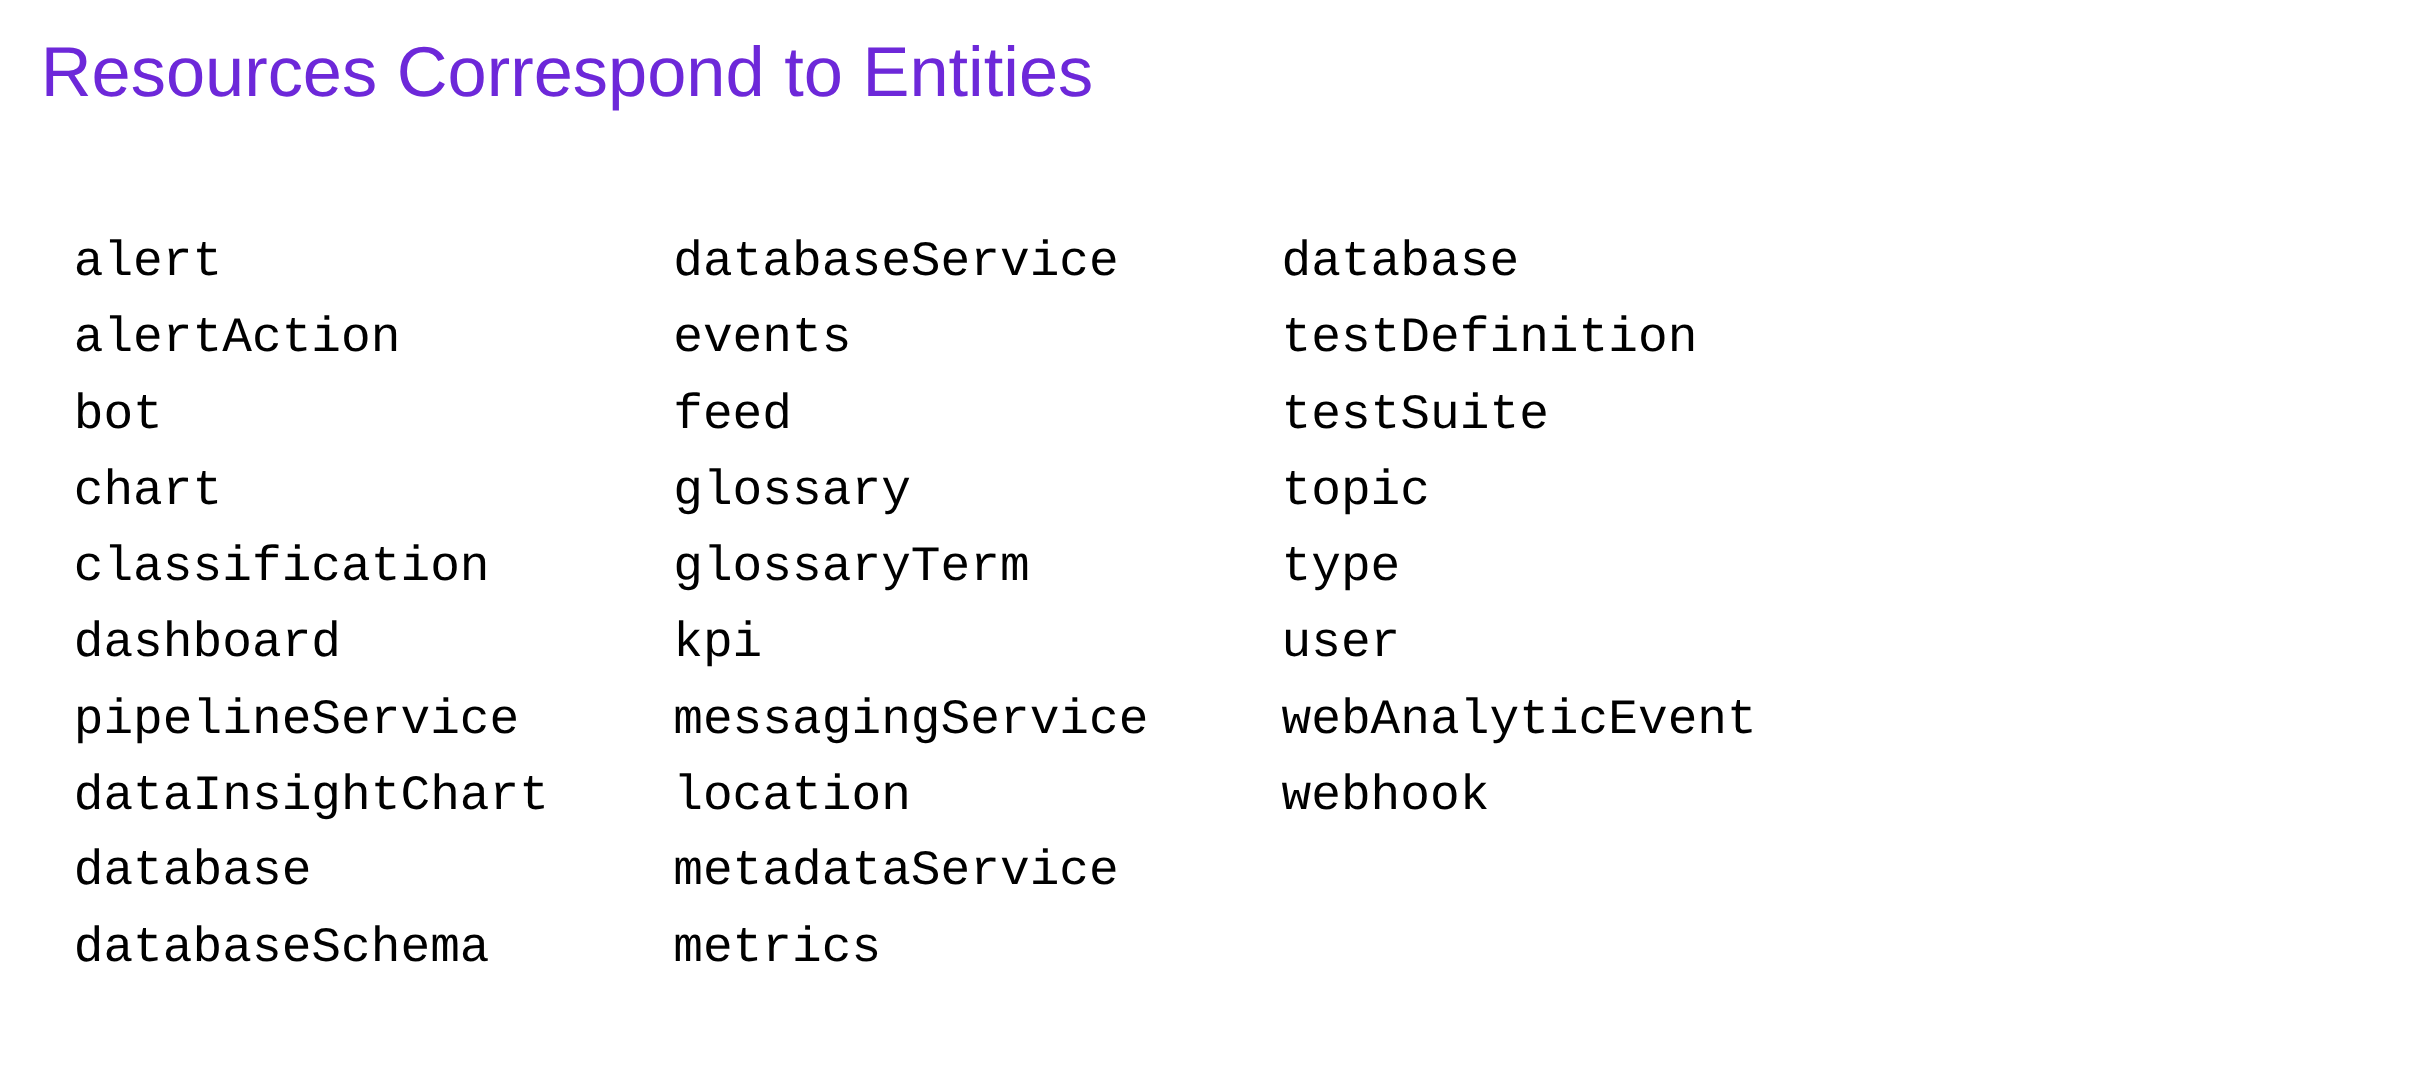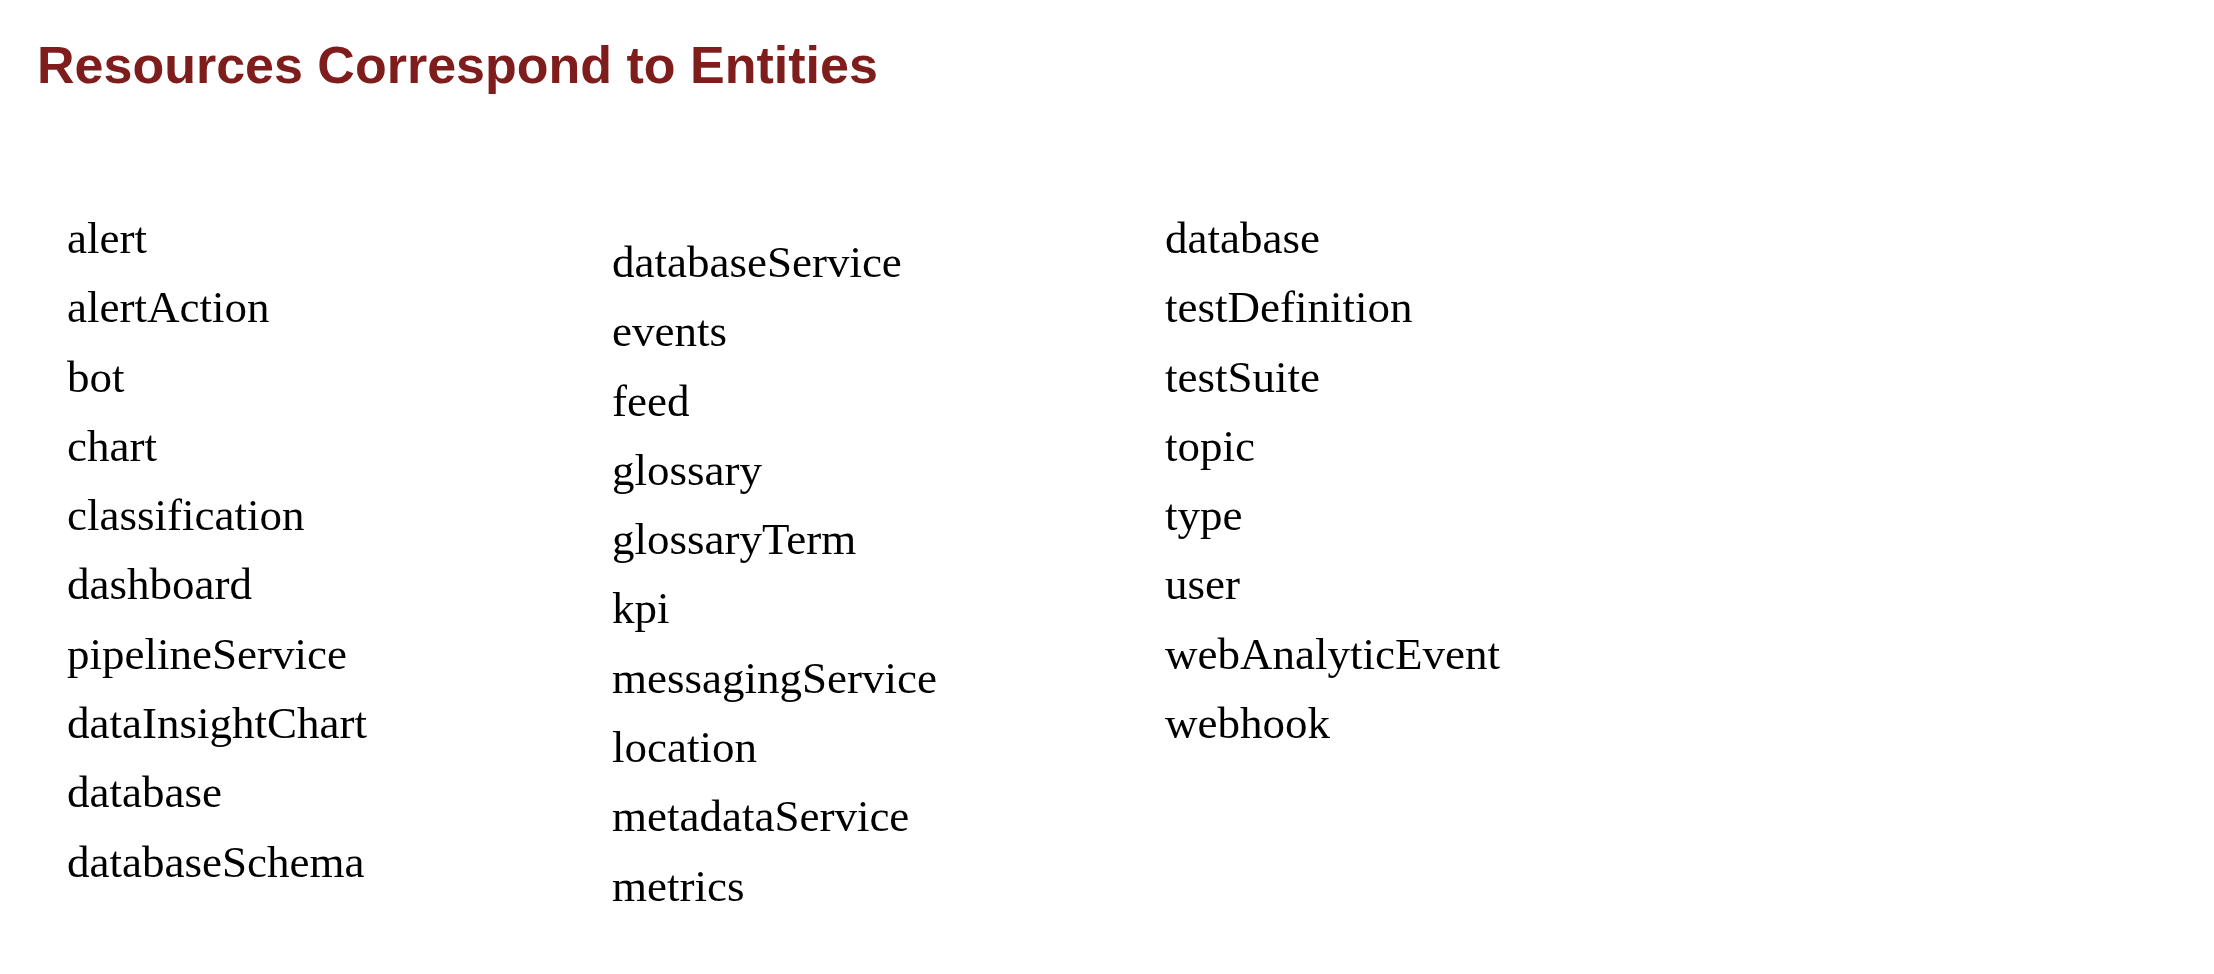--- a/index.html
+++ b/index.html
@@ -13,46 +13,46 @@
     position: relative;
     overflow: hidden;
     font-family: "Liberation Sans", sans-serif;
   }
   .page-title {
     position: absolute;
     left: 37px;
     top: 18px;
     margin: 0;
     font-family: "Liberation Sans", sans-serif;
-    font-size: 52px;
+    font-size: 64px;
     line-height: 95px;
-    font-weight: 700;
+    font-weight: 400;
     letter-spacing: 0px;
-    color: #7f1d1d;
+    color: #6d28d9;
     white-space: nowrap;
   }
   .resource-grid {
     position: absolute;
     left: 67px;
     top: 204px;
     display: flex;
     flex-direction: row;
     align-items: flex-start;
   }
   .resource-column {
     display: flex;
     flex-direction: column;
   }
   .resource-column:nth-child(1) { width: 545px; }
-  .resource-column:nth-child(2) { width: 553px; margin-top: 24px; }
+  .resource-column:nth-child(2) { width: 553px; }
   .resource-column:nth-child(3) { width: 540px; }
   .resource-column:nth-child(4) { width: auto; }
   .resource-item {
     display: block;
-    font-family: Liberation Serif, serif;
+    font-family: Liberation Mono, monospace;
     font-size: 45px;
     line-height: 69.3px;
     font-weight: 400;
     color: #000000;
     white-space: pre;
   }
 </style>
 </head>
 <body>
 

